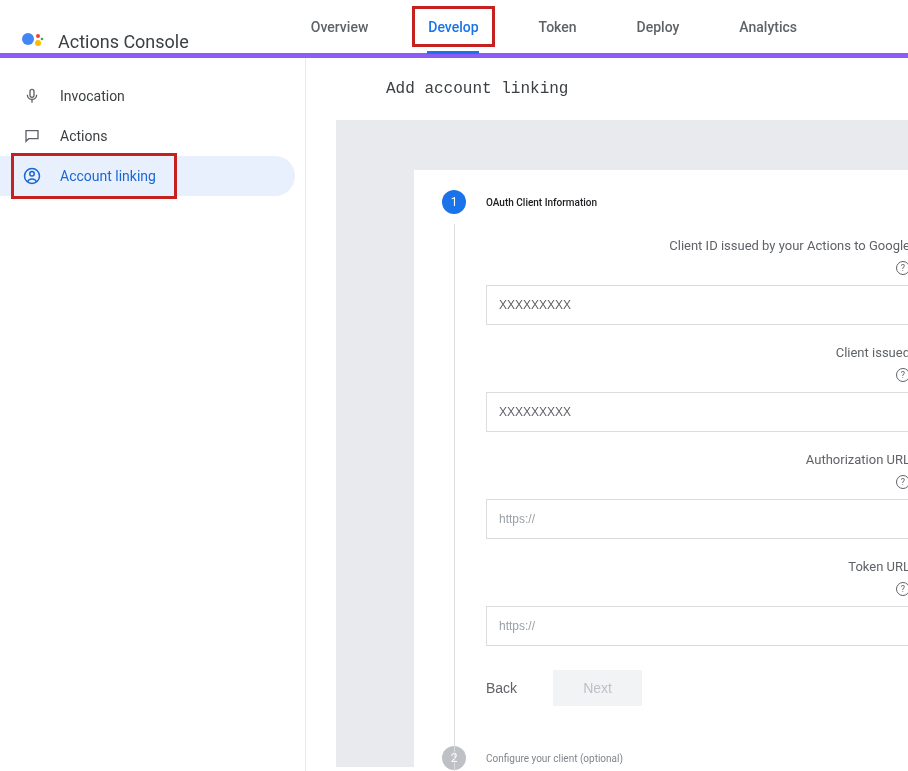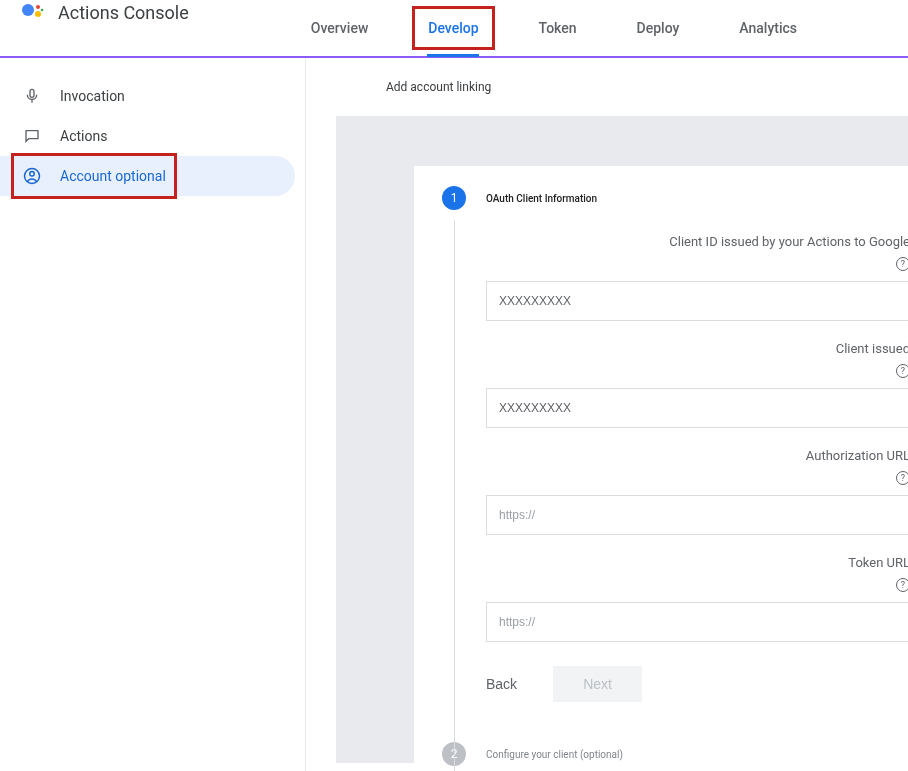--- a/index.html
+++ b/index.html
@@ -9,23 +9,23 @@
     }
     body {
       font-family: 'Google Sans', Roboto, Arial, sans-serif;
       background: #fff;
       width: 908px;
       height: 771px;
       overflow: hidden;
     }
     .header {
       display: flex;
-      align-items: flex-start;
+      align-items: flex-end;
       height: 58px;
-      border-bottom: 2px solid #8b5cf6;
+      border-bottom: 5px solid #8b5cf6;
       padding: 0 20px;
     }
     .logo-group {
       display: flex;
       align-items: center;
       gap: 14px;
     }
     .assistant-logo {
       width: 24px;
       height: 24px;
@@ -123,23 +123,24 @@
       pointer-events: none;
       z-index: 10;
     }
     .main {
       flex: 1;
       background: #fff;
       overflow: hidden;
     }
     .page-title {
       padding: 22px 50px;
-      font-size: 12px;
+      font-size: 16px;
       color: #3c4043;
       font-weight: 400;
+      font-family: Liberation Mono, monospace;
     }
     .content-area {
       background: #e8eaed;
       height: calc(100% - 66px);
       padding-left: 78px;
       padding-top: 50px;
     }
     .card {
       background: #fff;
       width: 524px;
@@ -305,21 +306,21 @@
       <span>Actions</span>
     </div>
     <div class="sidebar-item active" style="position:relative;">
       <span class="sidebar-item-icon">
         <svg width="18" height="18" viewBox="0 0 24 24" fill="none" stroke="currentColor" stroke-width="2">
           <circle cx="12" cy="12" r="10"></circle>
           <circle cx="12" cy="9" r="3"></circle>
           <path d="M6 20c1-3 4-4 6-4s5 1 6 4"></path>
         </svg>
       </span>
-      <span>Account optional</span>
+      <span>Account linking</span>
       <div class="sidebar-highlight"></div>
     </div>
   </div>
 
   <div class="main">
     <div class="page-title">Add account linking</div>
     <div class="content-area">
       <div class="card">
         <div style="position:relative;">
           <div class="step-row">

